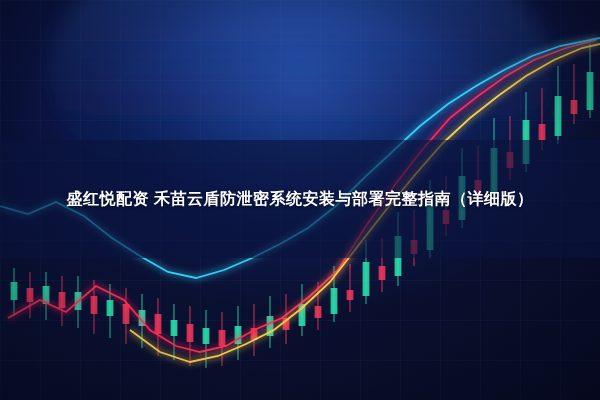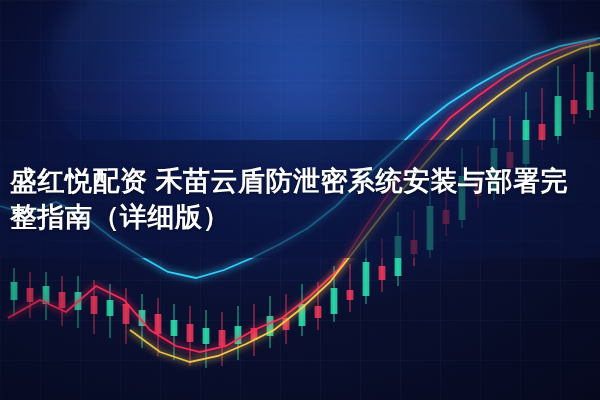--- a/index.html
+++ b/index.html
@@ -52,24 +52,24 @@
     height: 118px;
     background: rgba(10,20,62,0.62);
     display: flex;
     align-items: center;
     justify-content: center;
     box-sizing: border-box;
     padding: 0 10px;
   }
   #title-text {
     color: #ffffff;
-    font-size: 27px;
+    font-size: 16px;
     line-height: 36px;
     font-weight: 700;
-    text-align: left;
+    text-align: center;
     letter-spacing: 0.5px;
     text-shadow: 0 1px 3px rgba(0,0,0,0.55);
     font-family: "Liberation Sans", sans-serif;
   }
 </style>
 </head>
 <body>
 
 <div id="stage">
 

